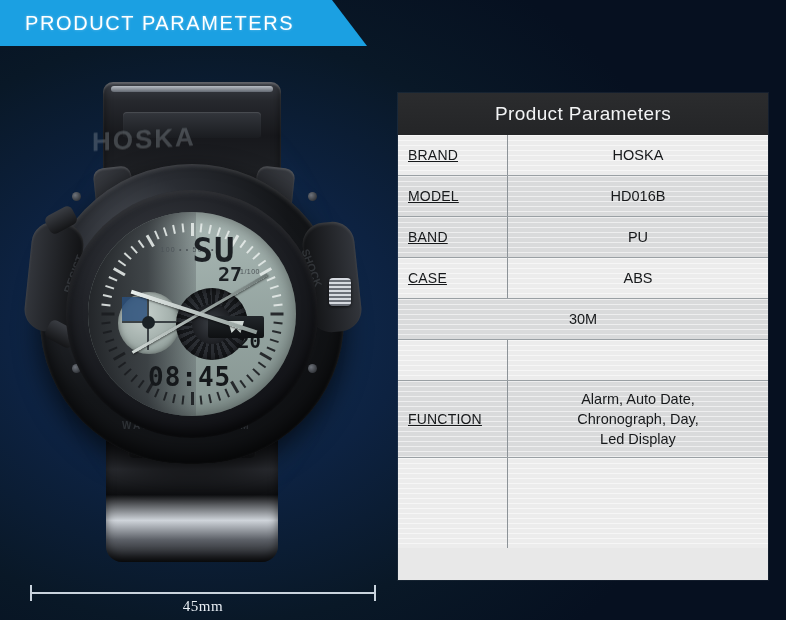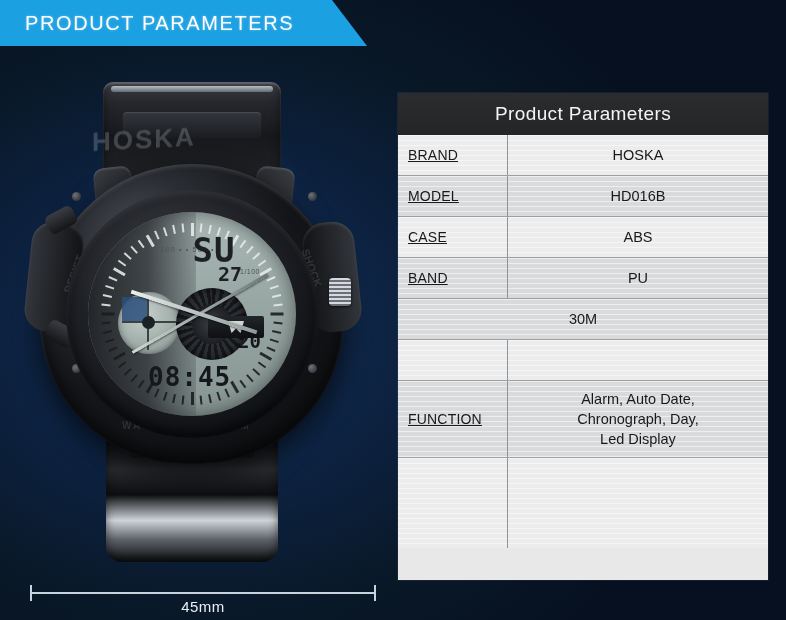--- a/index.html
+++ b/index.html
@@ -187,21 +187,21 @@
   #dimension{
     position:absolute;left:30px;top:592px;width:346px;height:2px;background:#c9d3dd;
   }
   #dimension:before,#dimension:after{
     content:"";position:absolute;top:-7px;width:2px;height:16px;background:#c9d3dd;
   }
   #dimension:before{left:0;}
   #dimension:after{right:0;}
   #dimension-label{
     position:absolute;left:0;top:598px;width:406px;text-align:center;
-    color:#e9eff5;font-size:15px;letter-spacing:.5px;
+    color:#e9eff5;font-size:15px;letter-spacing:.5px;font-family:Liberation Serif, serif;
   }
 
   
   #params-table{
     position:absolute;left:398px;top:93px;width:370px;height:487px;
     box-shadow:0 0 0 1px rgba(255,255,255,.06);
     background:#e8e8e8;
   }
   #table-header{
     height:42px;background:linear-gradient(180deg,#2b2c2e,#242527);
@@ -364,27 +364,27 @@
     <div id="table-header">Product Parameters</div>
     <div id="table-body">
         <div class="trow odd">
           <div class="tcell-k">BRAND</div>
           <div class="tcell-v">HOSKA</div>
         </div>
         <div class="trow even">
           <div class="tcell-k">MODEL</div>
           <div class="tcell-v">HD016B</div>
         </div>
+        <div class="trow even">
+          <div class="tcell-k">BAND</div>
+          <div class="tcell-v">PU</div>
+        </div>
         <div class="trow odd">
           <div class="tcell-k">CASE</div>
           <div class="tcell-v">ABS</div>
-        </div>
-        <div class="trow even">
-          <div class="tcell-k">BAND</div>
-          <div class="tcell-v">PU</div>
         </div>
         <div class="trow even">
           <div class="tcell-v">30M</div>
         </div>
         <div class="trow odd">
           <div class="tcell-k"></div>
           <div class="tcell-v"></div>
         </div>
         <div class="trow even tall">
           <div class="tcell-k">FUNCTION</div>

